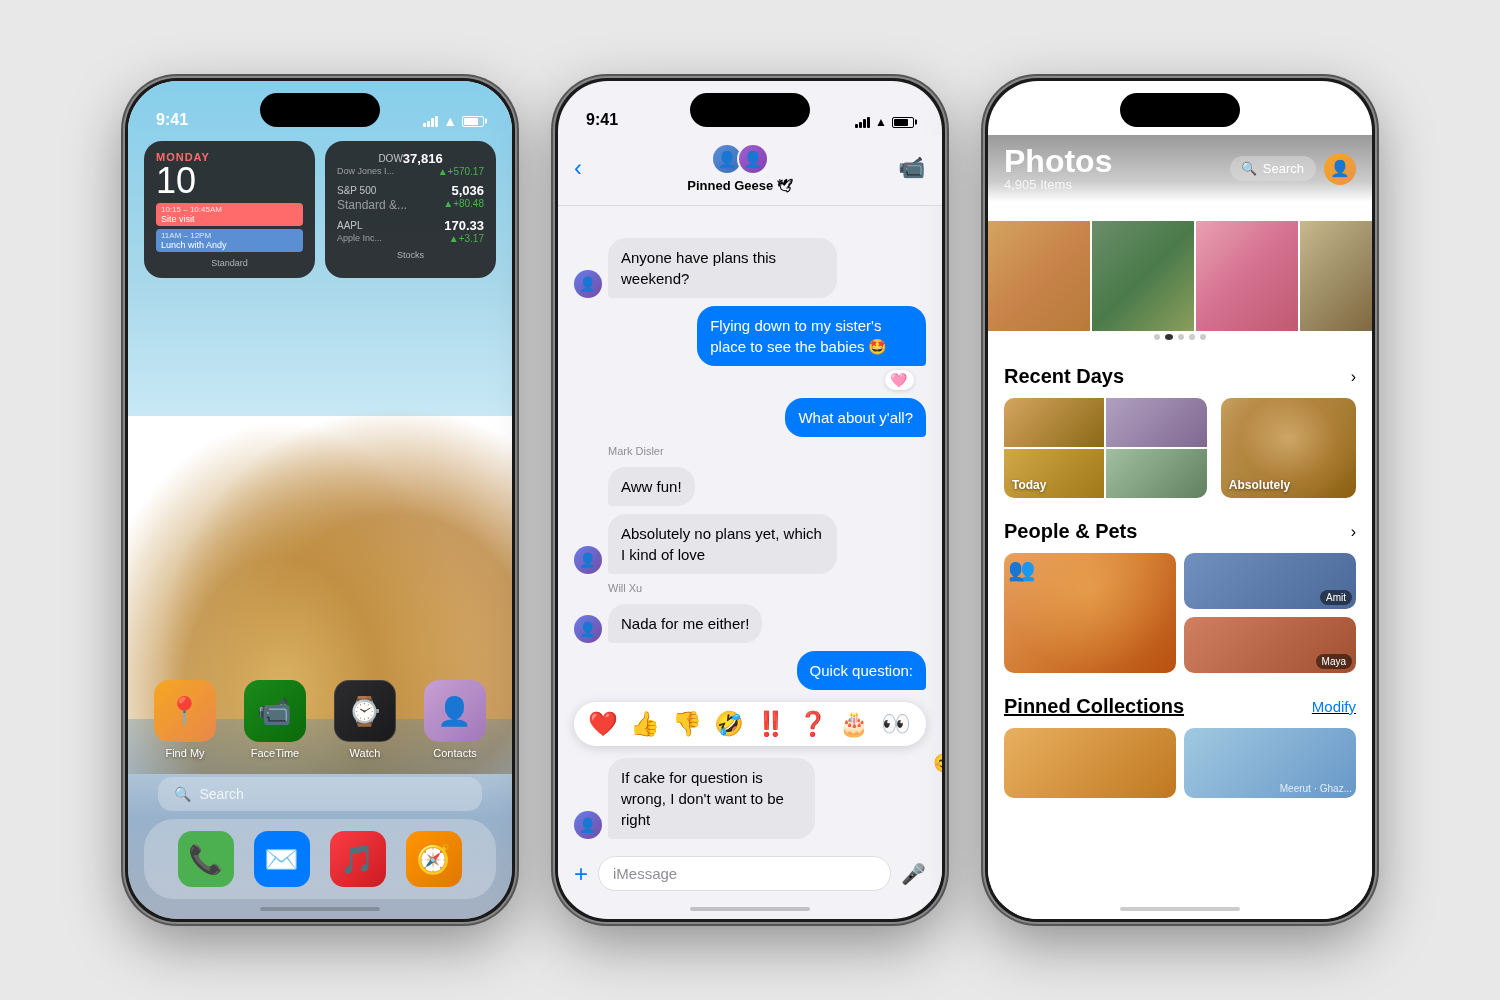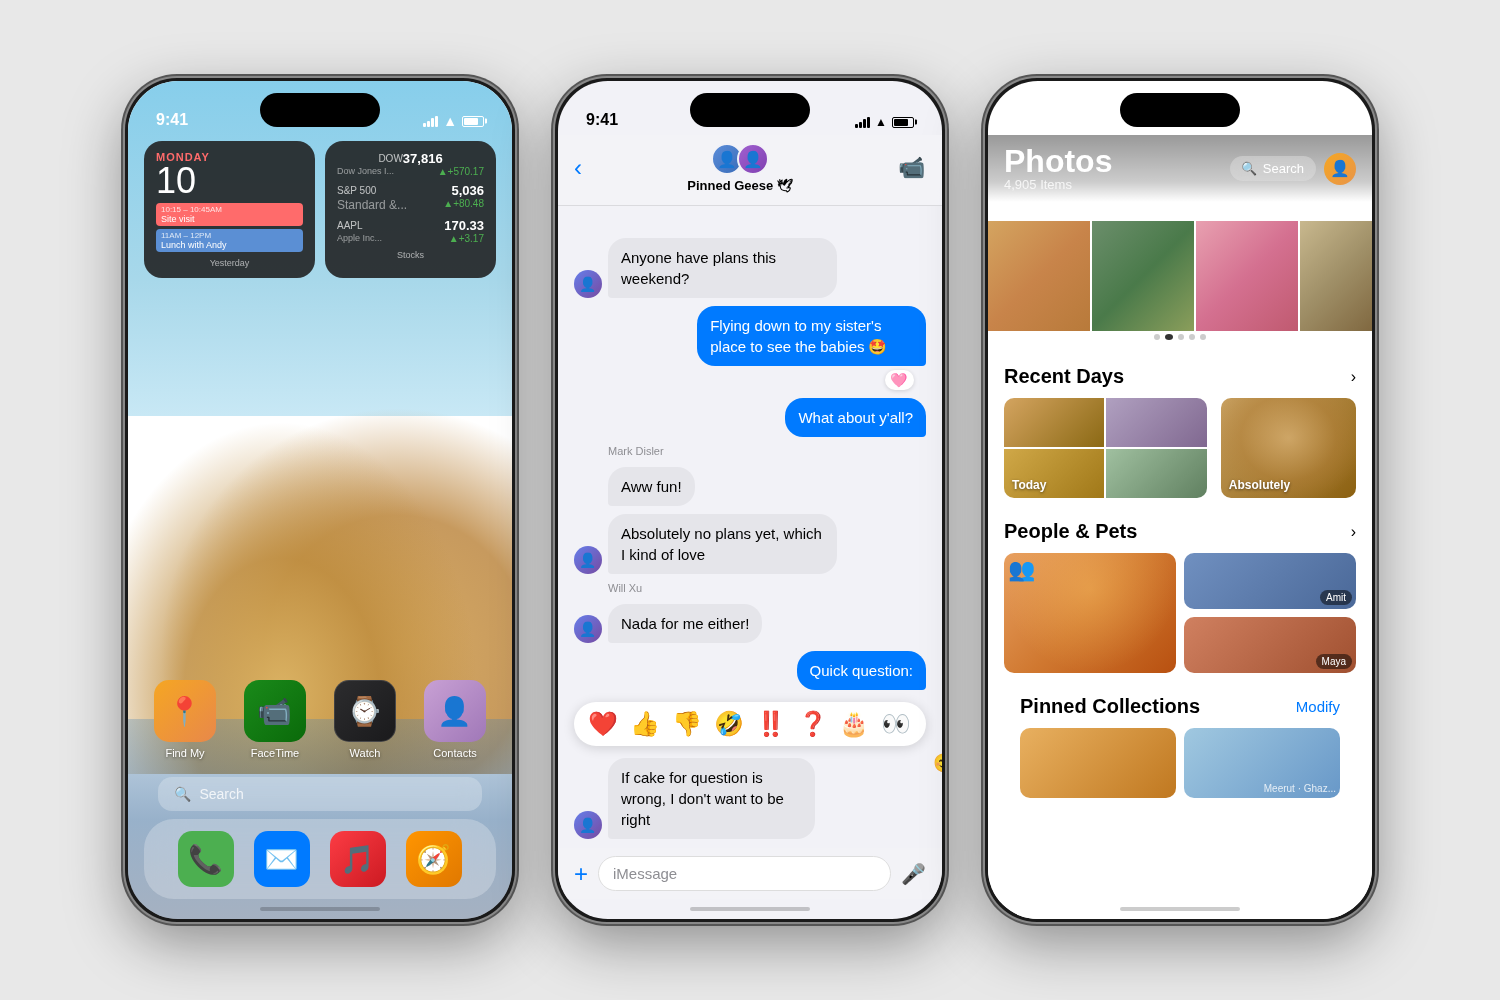--- a/index.html
+++ b/index.html
@@ -342,21 +342,21 @@
     }
     .day-mini-img {
       height: 49px;
       background: linear-gradient(135deg, #c8a96e, #8b6914);
     }
     .day-mini-img:nth-child(1) { background: linear-gradient(135deg, #d4a460, #8b6914); }
     .day-mini-img:nth-child(2) { background: linear-gradient(135deg, #a090b0, #706090); }
     .day-mini-img:nth-child(3) { background: linear-gradient(135deg, #c8a050, #986010); }
     .day-mini-img:nth-child(4) { background: linear-gradient(135deg, #90b890, #508050); }
 
-    .pinned-collections-section { padding: 14px 32px 8px; }
+    .pinned-collections-section { padding: 14px 16px 8px; text-decoration: underline; }
     .pinned-header {
       display: flex;
       align-items: center;
       justify-content: space-between;
       margin-bottom: 10px;
     }
     .pinned-grid {
       display: flex;
       gap: 8px;
     }
@@ -487,21 +487,21 @@
         <div class="widget-cal-day">MONDAY</div>
         <div class="widget-cal-date">10</div>
         <div class="widget-cal-event">
           <div style="font-size:8px;opacity:0.8;">10:15 – 10:45AM</div>
           <div>Site visit</div>
         </div>
         <div class="widget-cal-event2">
           <div style="font-size:8px;opacity:0.8;">11AM – 12PM</div>
           <div>Lunch with Andy</div>
         </div>
-        <div class="widget-cal-label">Yesterday</div>
+        <div class="widget-cal-label">Standard</div>
       </div>
 
       <div class="widget-stocks">
         <div class="stock-item">
           <div style="display:flex;justify-content:center;align-items:center;">
             <span class="stock-name">DOW</span>
             <span class="stock-value">37,816</span>
           </div>
           <div style="display:flex;justify-content:space-between;">
             <span style="font-size:9px;color:rgba(255,255,255,0.5);">Dow Jones I...</span>

